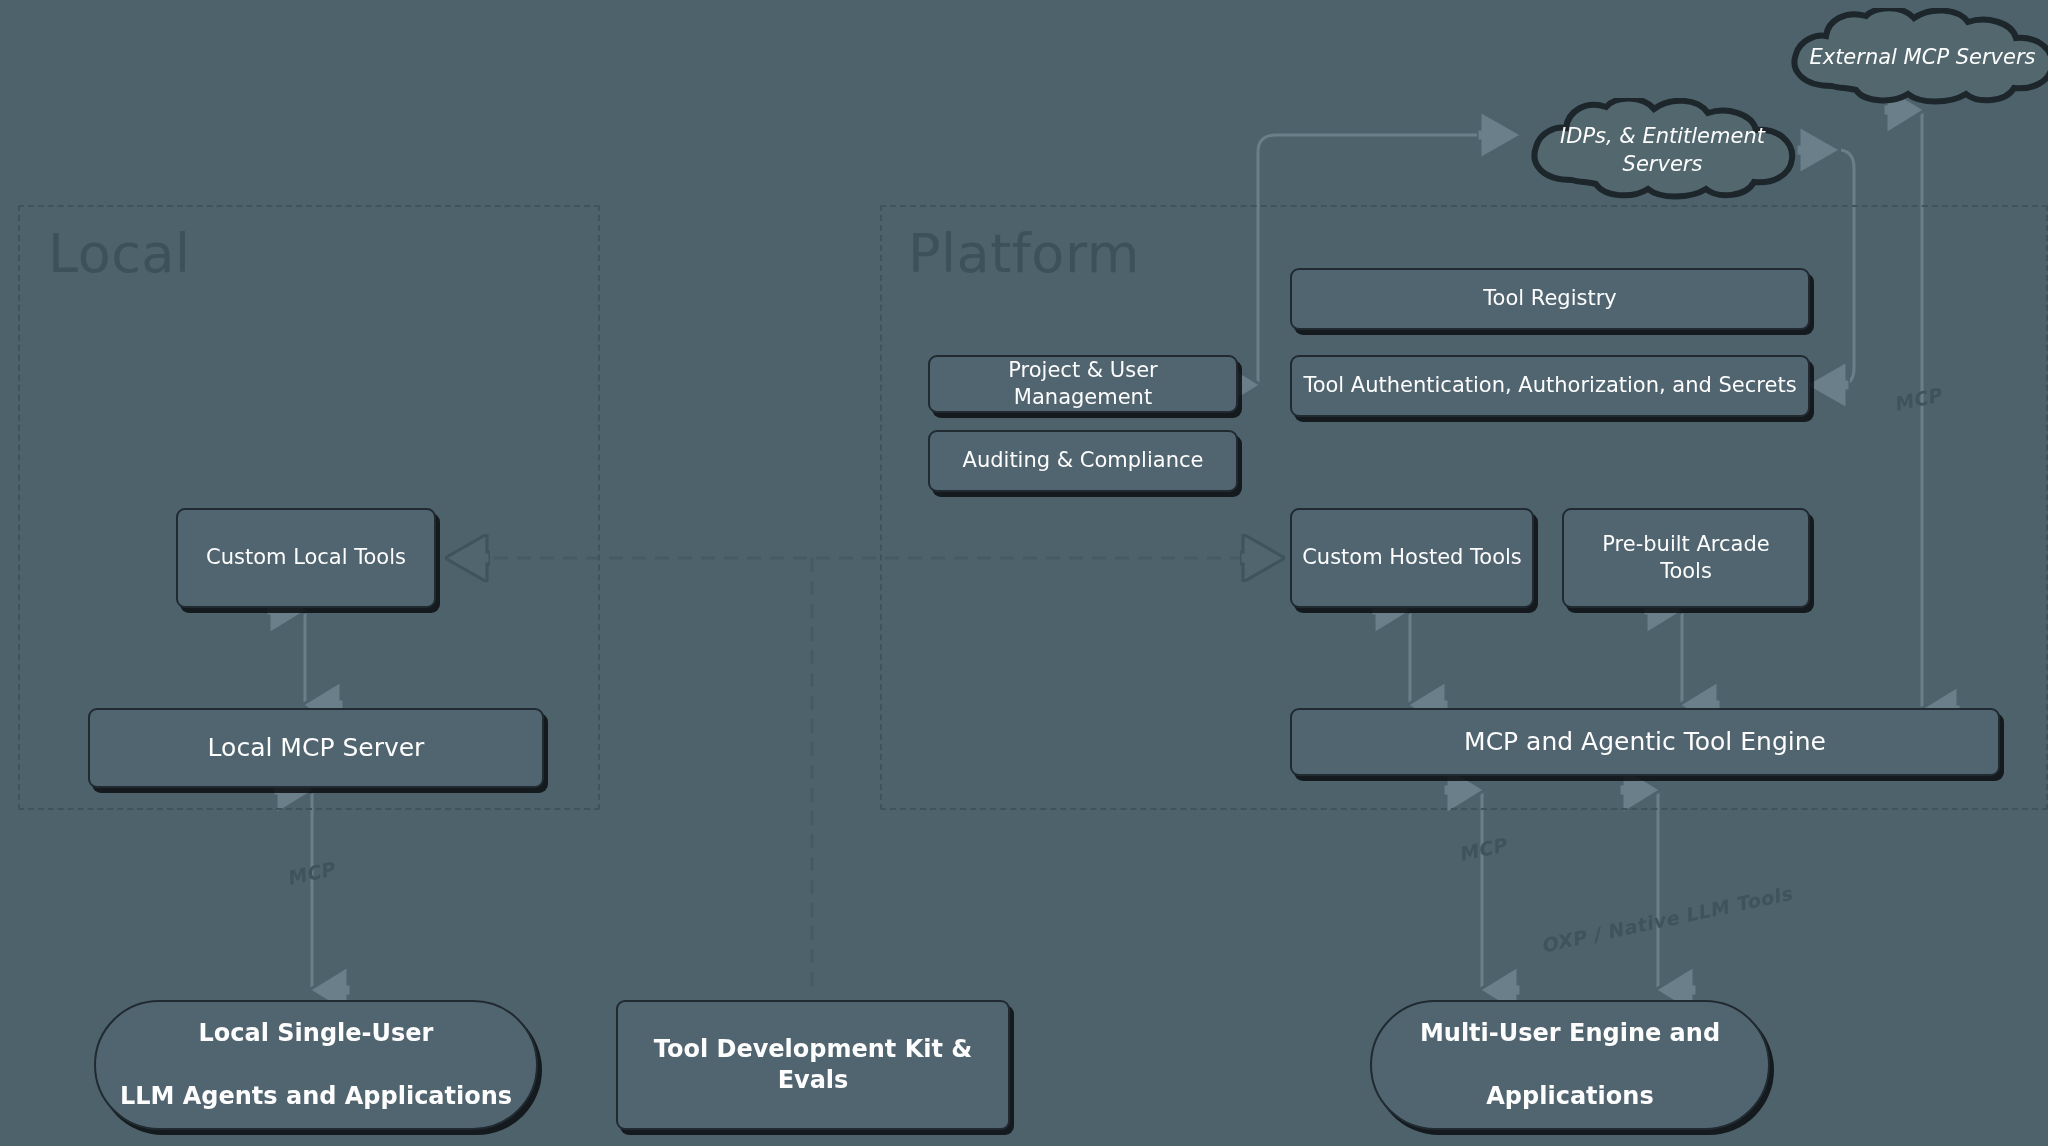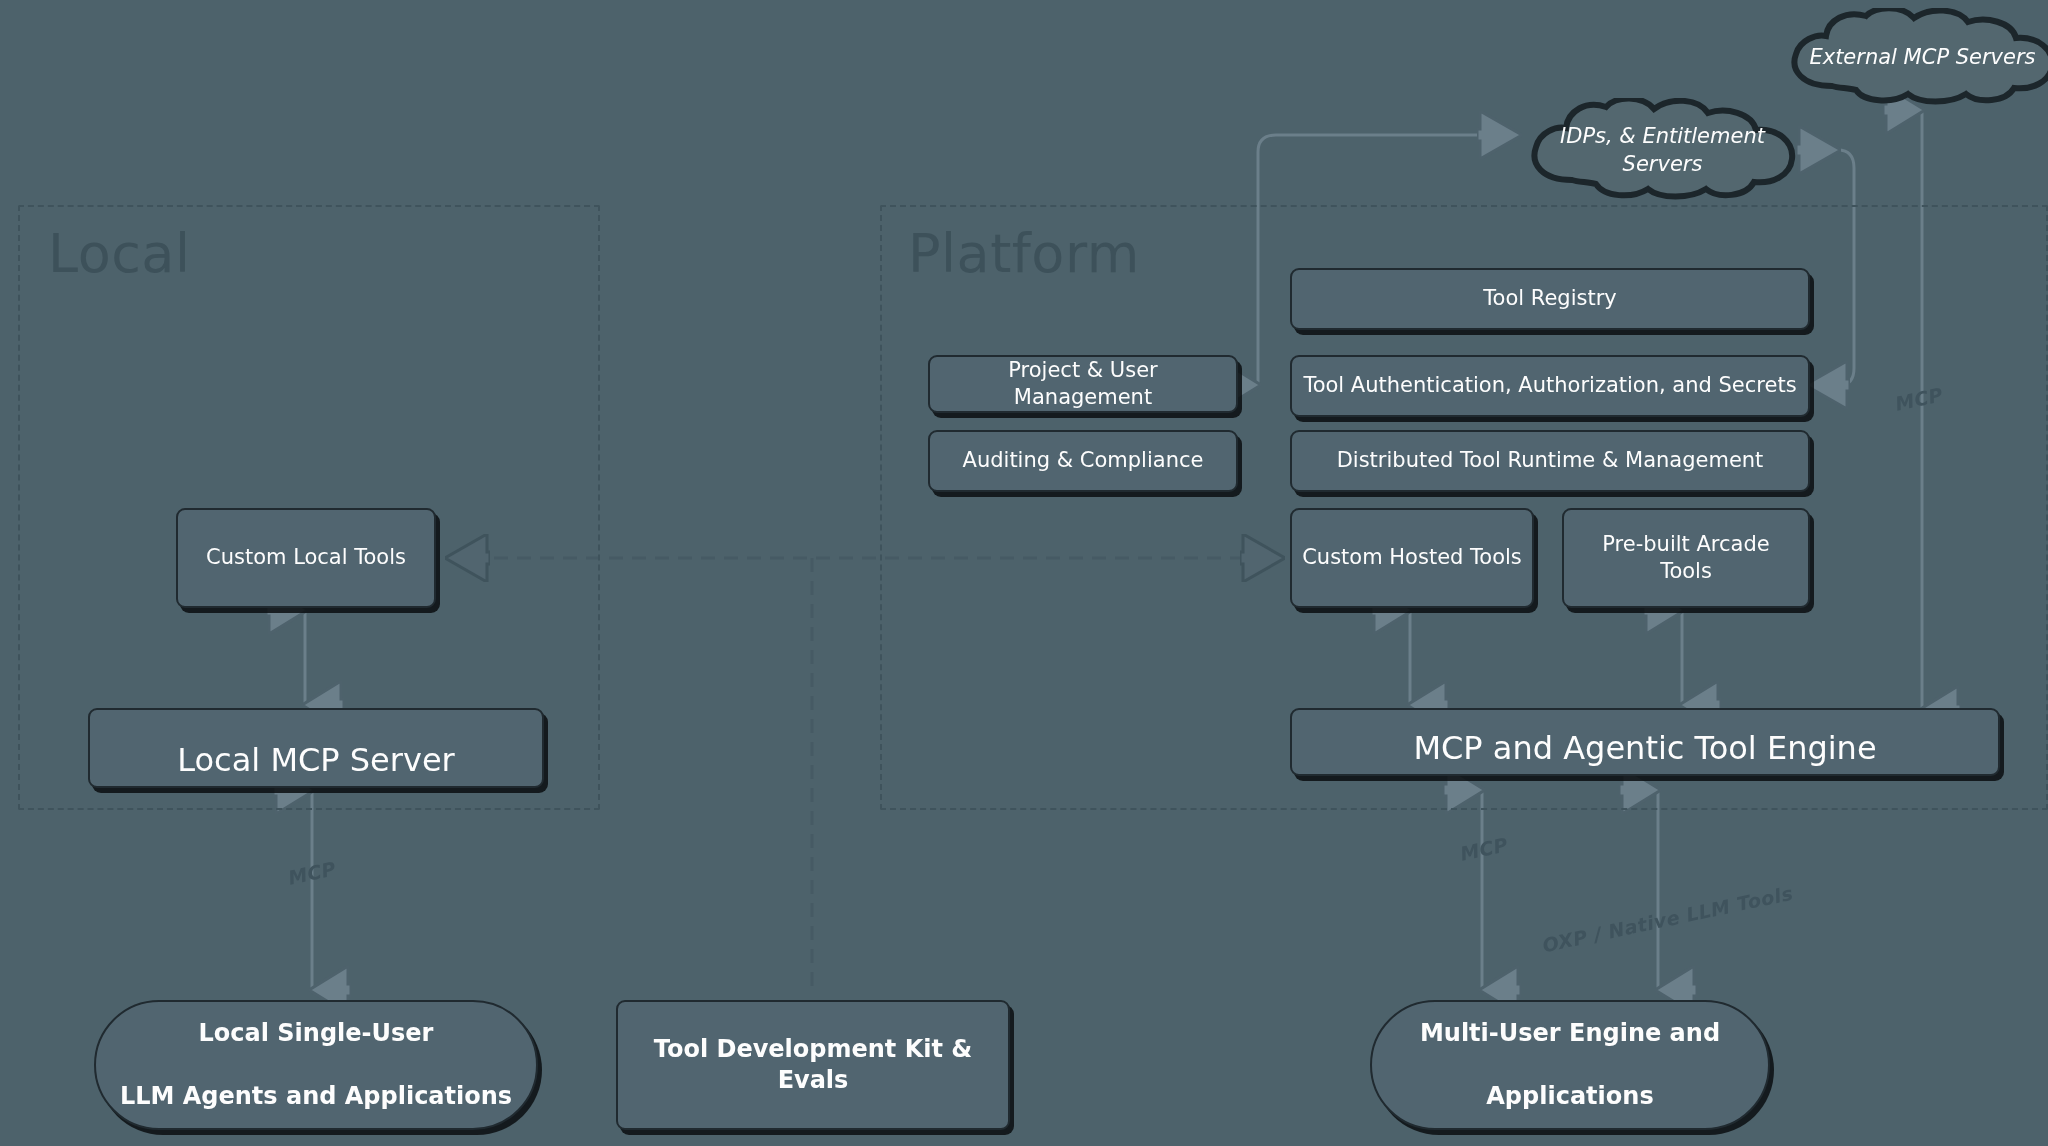--- a/index.html
+++ b/index.html
@@ -32,26 +32,26 @@
   .node{
     position:absolute;
     background:#516570;
     border:2px solid #202a30;
     border-radius:9px;
     box-shadow:4px 5px 0 rgba(10,14,17,.85);
     display:flex;align-items:center;justify-content:center;
     text-align:center;
     color:#fdfdfd;
     box-sizing:border-box;
-    padding:4px 10px;
+    padding:21px 10px;
     line-height:1.3;
   }
   .node span{display:block;}
   .node.t20{font-size:21px;font-weight:400;}
-  .node.t24{font-size:32px;font-weight:400;align-items:flex-end;}
+  .node.t24{font-size:25px;font-weight:400;}
   .node.bold{font-weight:700;font-size:24px;}
   .stadium{border-radius:90px;}
 
   
   .cloud{
     position:absolute;
     display:flex;align-items:center;justify-content:center;
     text-align:center;
     color:#fdfdfd;
     font-style:italic;
@@ -190,23 +190,20 @@
   </div>
 
   <div class="node t20" style="left:1290px;top:268px;width:520px;height:62px;">
     <span>Tool Registry</span>
   </div>
 
   <div class="node t20" style="left:1290px;top:355px;width:520px;height:62px;">
     <span>Tool Authentication, Authorization, and Secrets</span>
   </div>
 
-  <div class="node t20" style="left:1290px;top:430px;width:520px;height:62px;">
-    <span>Distributed Tool Runtime &amp; Management</span>
-  </div>
 
   <div class="node t20" style="left:1290px;top:508px;width:244px;height:100px;">
     <span>Custom Hosted Tools</span>
   </div>
 
   <div class="node t20" style="left:1562px;top:508px;width:248px;height:100px;">
     <span>Pre-built Arcade Tools</span>
   </div>
 
   <div class="node t24" style="left:1290px;top:708px;width:710px;height:68px;">

